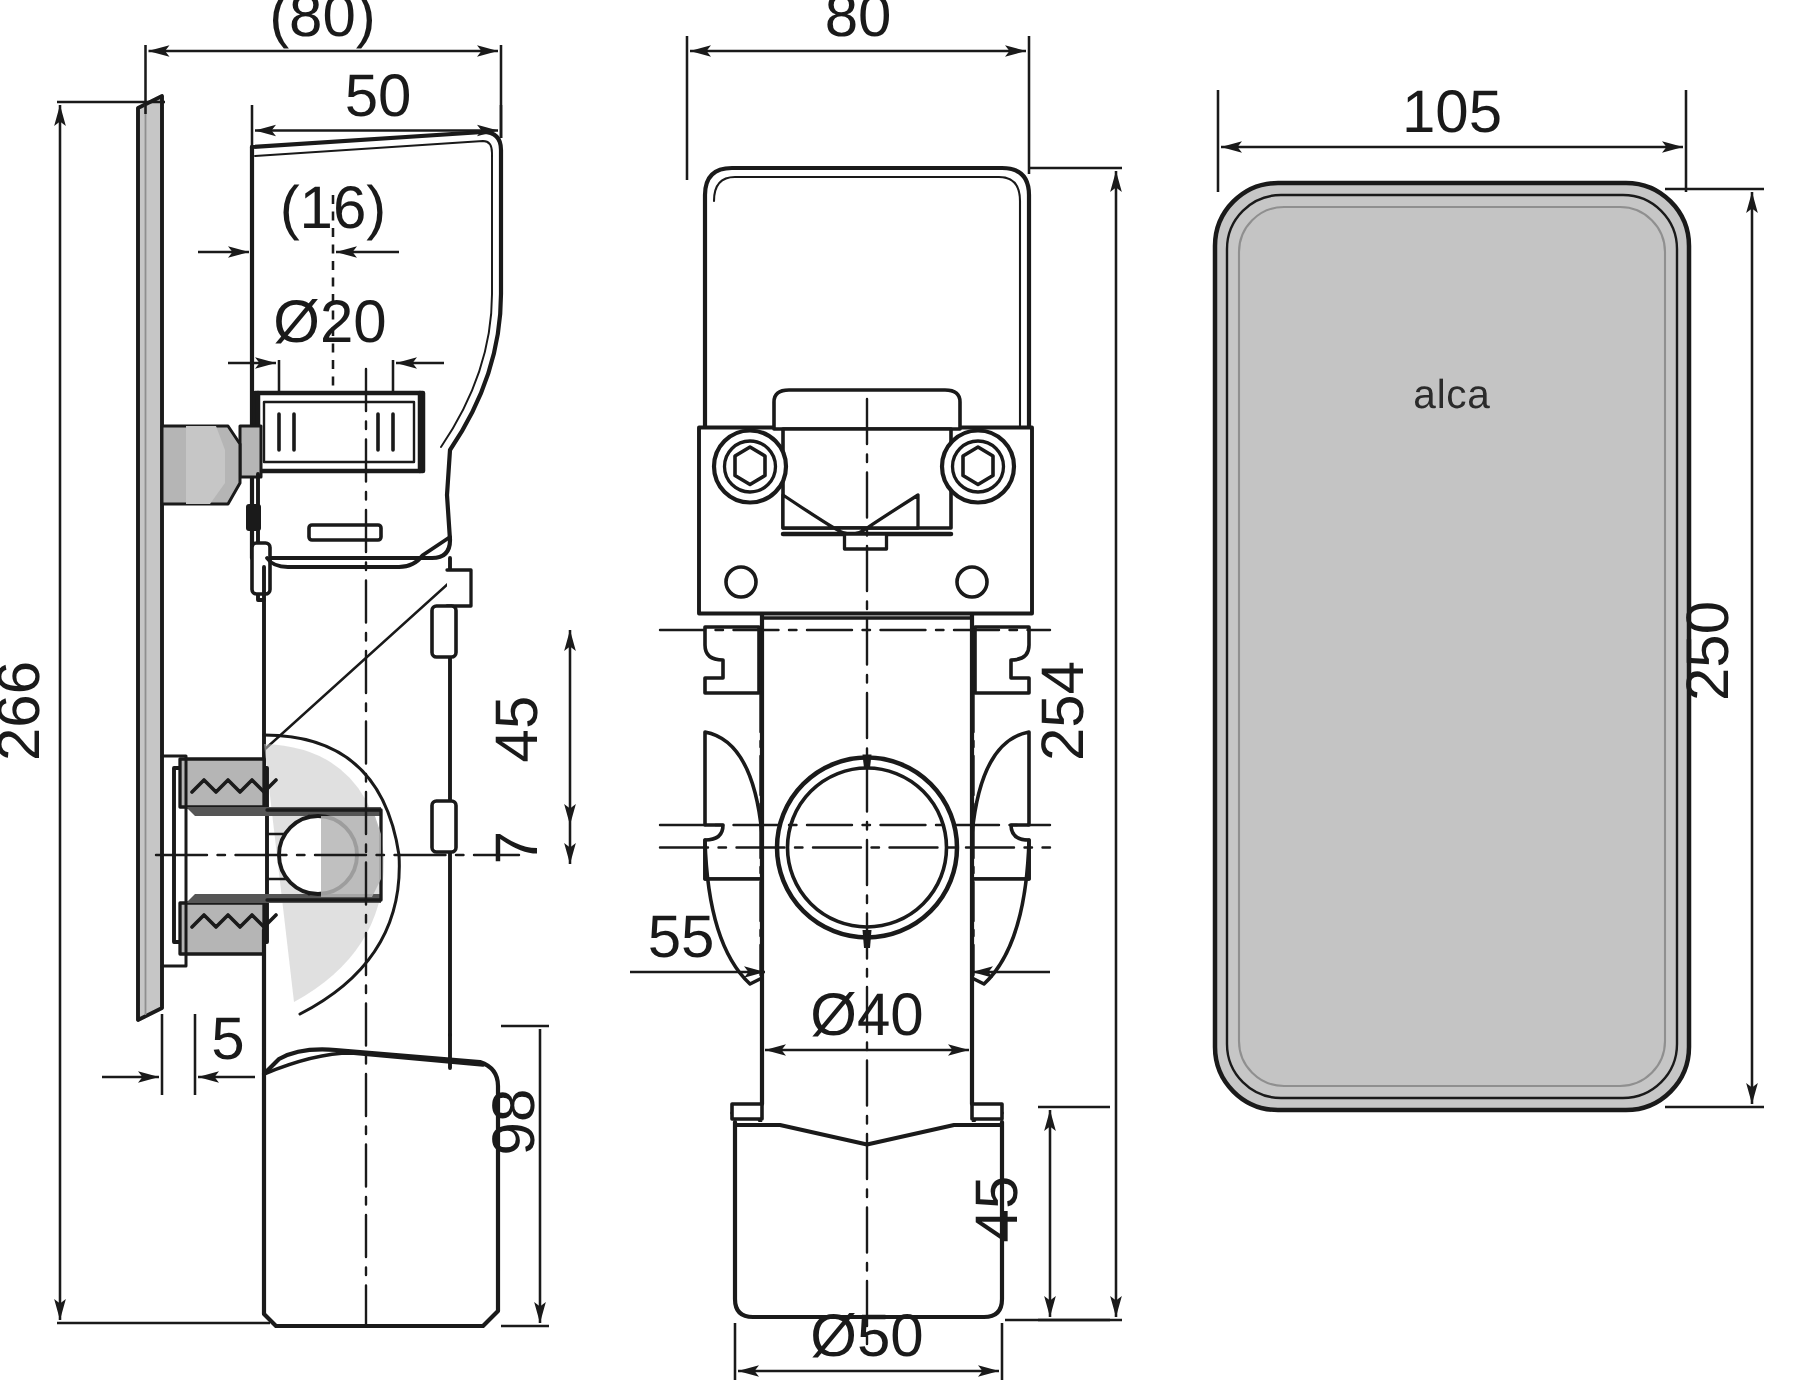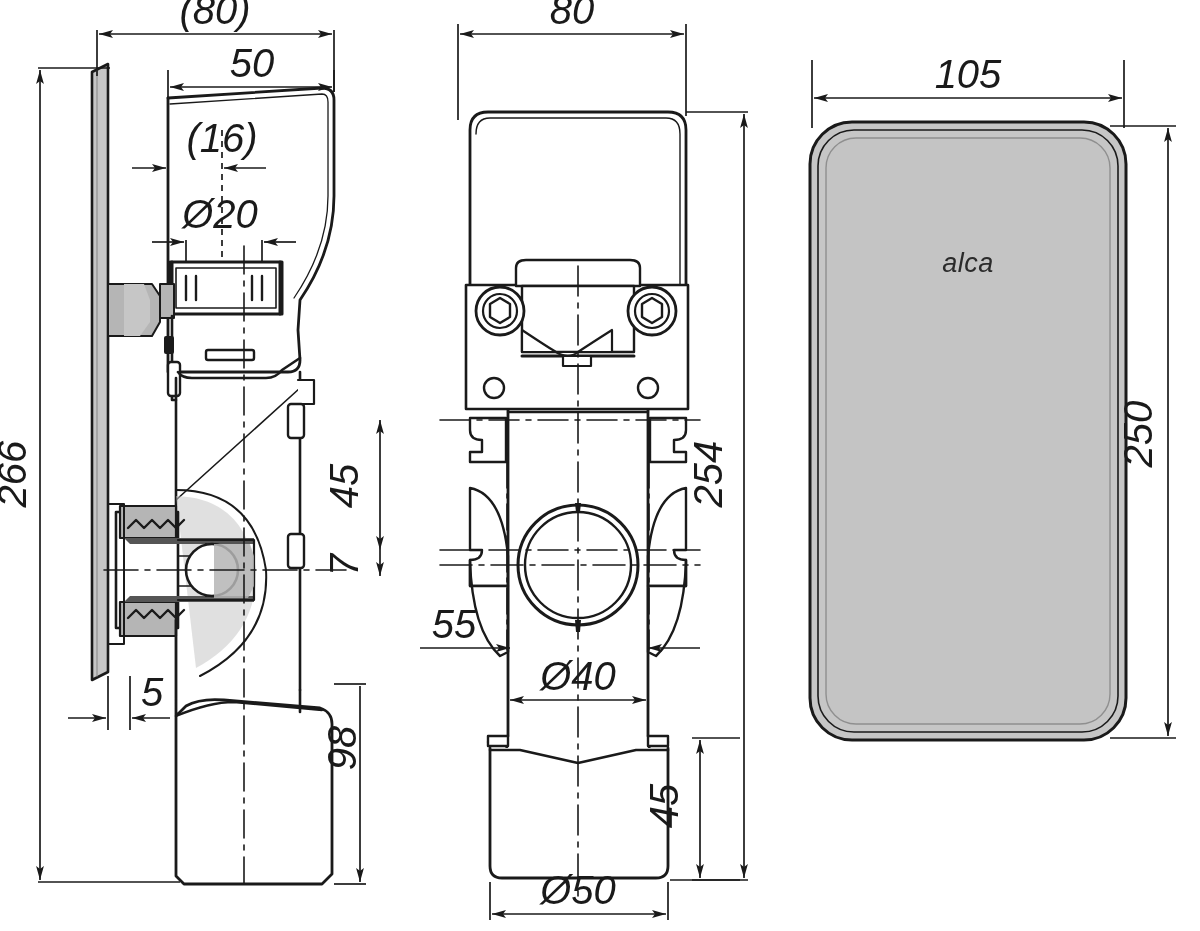--- a/index.html
+++ b/index.html
@@ -1,18 +1,18 @@
 <!DOCTYPE html>
 <html><head>
 <meta charset="utf-8">
 <style>
   html,body{margin:0;padding:0;background:#ffffff;}
   body{width:1200px;height:931px;position:relative;overflow:hidden;
        font-family:"Liberation Sans", sans-serif;color:#1a1a1a;}
-  #sheet{position:absolute;left:0;top:0;width:1056px;height:931px;font-style:italic;}
+  #sheet{position:absolute;left:0;top:0;width:1056px;height:931px;}
   svg{display:block;}
   .dimtxt{font-family:"Liberation Sans", sans-serif;font-size:40px;fill:#1a1a1a;}
   .logotxt{font-family:"Liberation Sans", sans-serif;font-size:27px;
            fill:#2b2b2b;letter-spacing:0.5px;}
 </style>
 </head>
 <body>
 
 <div id="sheet">
 <svg width="1200" height="931" viewBox="0 0 1200 931">

